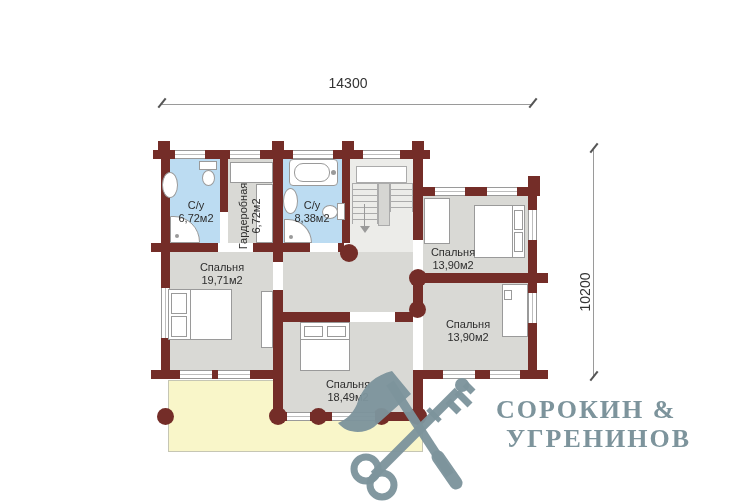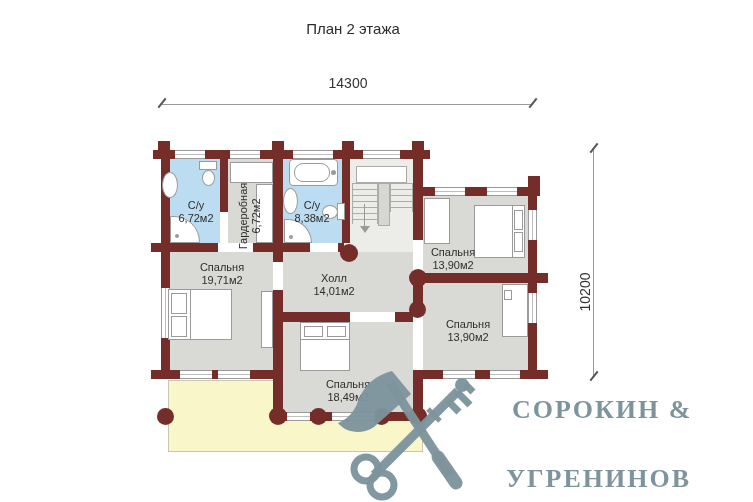--- a/index.html
+++ b/index.html
@@ -25,21 +25,20 @@
   .flight{position:absolute;border-left:1px solid #ababab;border-right:1px solid #ababab;box-sizing:border-box;
           background:repeating-linear-gradient(to bottom,#ababab 0 1px,transparent 1px 6px);}
   .title{position:absolute;font-size:15px;color:#2b2b2b;text-align:center;}
   .logotext{position:absolute;font-family:"Liberation Serif",serif;color:var(--logo);white-space:nowrap;}
 </style>
 </head>
 <body>
 
 <div id="canvas">
 
-  <div class="title" style="left:280px;top:20px;width:146px;">План 2 этажа</div>
 
   <div class="dimline" style="left:162px;top:104px;width:371px;height:1px;"></div>
   <div class="tick" style="left:156px;top:102px;"></div>
   <div class="tick" style="left:527px;top:102px;"></div>
   <div class="dimtext" style="left:303px;top:75px;width:90px;">14300</div>
 
   <div class="dimline" style="left:593px;top:150px;width:1px;height:228px;"></div>
   <div class="tick" style="left:588px;top:147px;"></div>
   <div class="tick" style="left:588px;top:375px;"></div>
   <div class="dimtext rot" style="left:555px;top:284px;width:60px;">10200</div>
@@ -171,24 +170,20 @@
     <div>8,38м2</div>
   </div>
   <div class="lbl" style="left:422px;top:246px;width:62px;">
     <div>Спальня</div>
     <div>13,90м2</div>
   </div>
   <div class="lbl" style="left:191px;top:261px;width:62px;">
     <div>Спальня</div>
     <div>19,71м2</div>
   </div>
-  <div class="lbl" style="left:303px;top:272px;width:62px;">
-    <div>Холл</div>
-    <div>14,01м2</div>
-  </div>
   <div class="lbl" style="left:437px;top:318px;width:62px;">
     <div>Спальня</div>
     <div>13,90м2</div>
   </div>
   <div class="lbl" style="left:317px;top:378px;width:62px;">
     <div>Спальня</div>
     <div>18,49м2</div>
   </div>
 
   <svg class="abs" style="left:332px;top:363px;" width="175" height="139" viewBox="0 0 175 139">
@@ -202,16 +197,16 @@
       <circle cx="34" cy="106" r="12" fill="none" stroke-width="7"></circle>
       <circle cx="50" cy="122" r="12" fill="none" stroke-width="7"></circle>
       <line x1="96" y1="46" x2="108" y2="58" stroke-width="5"></line>
       <line x1="116" y1="38" x2="127" y2="49" stroke-width="7"></line>
       <line x1="125" y1="29" x2="138" y2="42" stroke-width="7"></line>
       <line x1="133" y1="21" x2="141" y2="29" stroke-width="7"></line>
       <circle cx="130" cy="22" r="7" stroke="none"></circle>
     </g>
   </svg>
 
-  <div class="logotext" style="left:512px;top:395px;font-size:26px;font-weight:bold;letter-spacing:2px;text-align:center;">СОРОКИН &amp;</div>
-  <div class="logotext" style="left:506px;top:424px;font-size:26px;font-weight:bold;letter-spacing:2px;margin-top:40px;">УГРЕНИНОВ</div>
+  <div class="logotext" style="left:496px;top:395px;font-size:26px;font-weight:bold;letter-spacing:2px;text-align:center;">СОРОКИН &amp;</div>
+  <div class="logotext" style="left:506px;top:424px;font-size:26px;font-weight:bold;letter-spacing:2px;">УГРЕНИНОВ</div>
 
 </div>
 
 </body></html>

